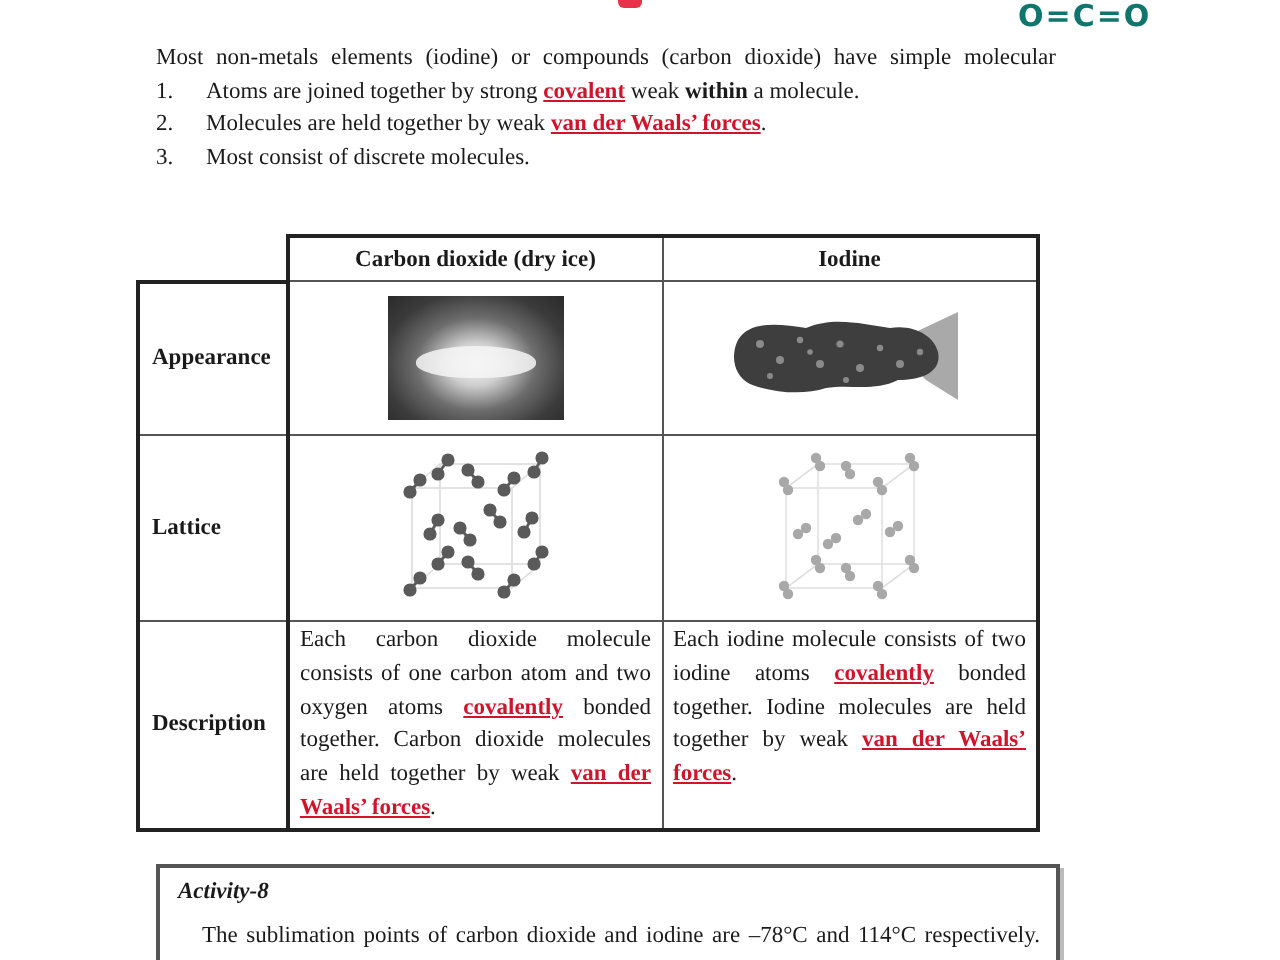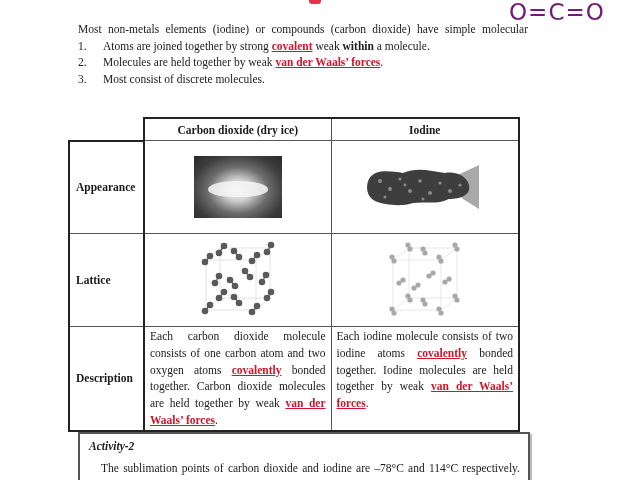--- a/index.html
+++ b/index.html
@@ -9,22 +9,22 @@
     font-family: "Liberation Serif", "DejaVu Serif", serif;
     color: #1a1a1a;
     font-size: 11.5px;
   }
   .annot-mark {
     position: absolute; left: 309px; top: 0; width: 12px; height: 4px;
     background: #e8324a; border-radius: 0 0 3px 3px;
   }
   .annot-formula {
     position: absolute; left: 509px; top: -1px;
-    font-family: "DejaVu Sans", sans-serif; font-size: 23px;
-    color: #701a75; letter-spacing: 1px; font-weight: normal;
+    font-family: "DejaVu Sans", sans-serif; font-size: 15px;
+    color: #0f766e; letter-spacing: 1px; font-weight: bold;
   }
   .intro {
     position: absolute; left: 78px; top: 21px; width: 450px; line-height: 16.5px;
   }
   .intro p { margin: 0; text-align: justify; text-align-last: justify; }
   .intro p.last { text-align-last: left; }
   .list { margin: 0; padding: 0; list-style: none; }
   .list li { display: flex; }
   .list .num { width: 25px; flex: none; }
   .red { color: #d0142c; font-weight: bold; text-decoration: underline; }
@@ -94,21 +94,21 @@
       <col style="width:75px">
       <col style="width:187px">
       <col style="width:188px">
     </colgroup>
   <tbody>
       <tr>
     <th class="blank"></th>
     <th class="first-col-data" style="border-left:2px solid #222">Carbon dioxide (dry ice)</th>
     <th class="right">Iodine</th>
   </tr>
-  <tr style="height:93px">
+  <tr style="height:77px">
     <td class="rowhead">Appearance</td>
     <td class="cell-center first-col-data">
       <span class="dryice"></span>
     </td>
     <td class="cell-center right">
       <svg width="120" height="55" viewBox="0 0 120 55">
         <polygon points="80,22 114,6 114,50 98,40" fill="#a9a9a9"></polygon>
         <path d="M4,20 C10,10 25,12 38,14 C52,8 66,12 80,14 C92,12 102,18 104,26 C106,36 96,40 84,40 C72,46 60,42 48,44 C36,48 20,46 10,42 C2,38 0,28 4,20 Z" fill="#3e3e3e"></path>
         <g fill="#8a8a8a">
           <circle cx="15" cy="22" r="2"></circle>
@@ -230,15 +230,15 @@
   </tr>
   <tr class="last" style="height:104px">
     <td class="rowhead">Description</td>
     <td class="desc first-col-data"><span>Each carbon dioxide molecule consists of one carbon atom and two oxygen atoms </span><span class="red">covalently</span><span> bonded together.  Carbon dioxide molecules are held together by weak </span><span class="red">van der Waals’ forces</span><span>.</span></td>
     <td class="desc right"><span>Each iodine molecule consists of two iodine atoms </span><span class="red">covalently</span><span> bonded together.  Iodine molecules are held together by weak </span><span class="red">van der Waals’ forces</span><span>.</span></td>
   </tr>
 </tbody>
   </table>
 
 <div class="activity">
-  <div class="title">Activity-2</div>
+  <div class="title">Activity-8</div>
   <div class="body">The sublimation points of carbon dioxide and iodine are –78°C and 114°C respectively.</div>
 </div>
 
 </body></html>

